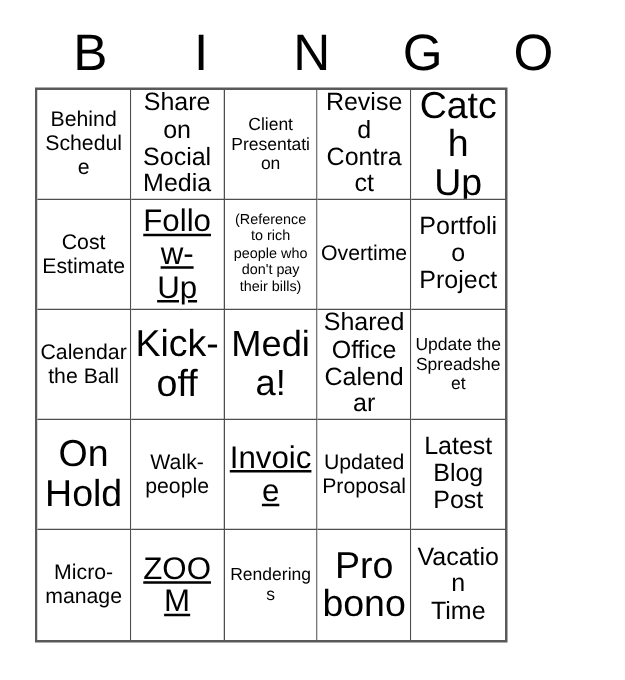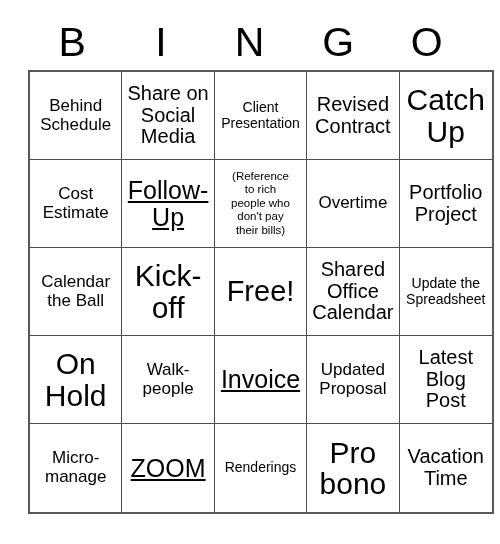--- a/index.html
+++ b/index.html
@@ -45,21 +45,21 @@
     letter-spacing: 0;
     color: #000000;
     user-select: none;
   }
 
   
   #bingo-grid {
     position: absolute;
     left: 28px;
     top: 70px;
-    width: 466px;
+    width: 378px;
     height: 444px;
     box-sizing: border-box;
     border: 2px solid #595959;
     display: grid;
     grid-template-columns: repeat(5, 1fr);
     grid-template-rows: repeat(5, 1fr);
     background: #ffffff;
   }
 
   .cell {
@@ -156,21 +156,21 @@
 
     <div class="cell">
         <span class="cell-text fs-md">Calendar
 the Ball</span>
       </div>
     <div class="cell">
         <span class="cell-text fs-xxl">Kick-
 off</span>
       </div>
     <div class="cell">
-        <span class="cell-text fs-free">Free!</span>
+        <span class="cell-text fs-free">Media!</span>
       </div>
     <div class="cell">
         <span class="cell-text fs-lg">Shared
 Office
 Calendar</span>
       </div>
     <div class="cell col-last">
         <span class="cell-text fs-sm">Update the
 Spreadsheet</span>
       </div>

